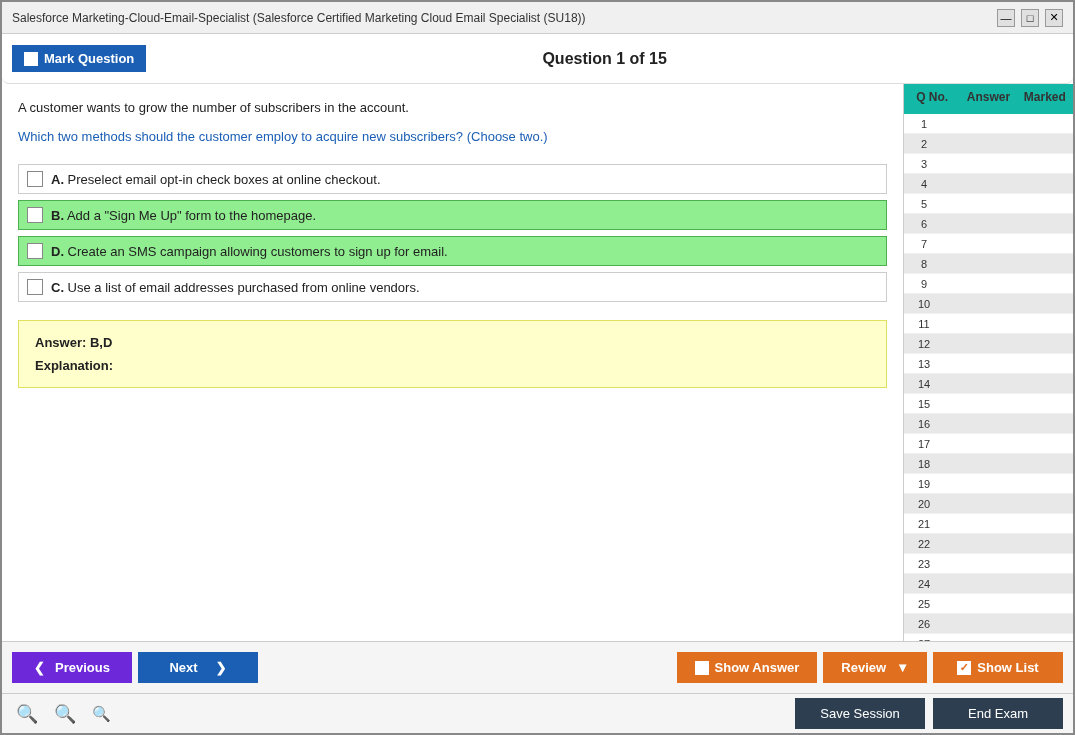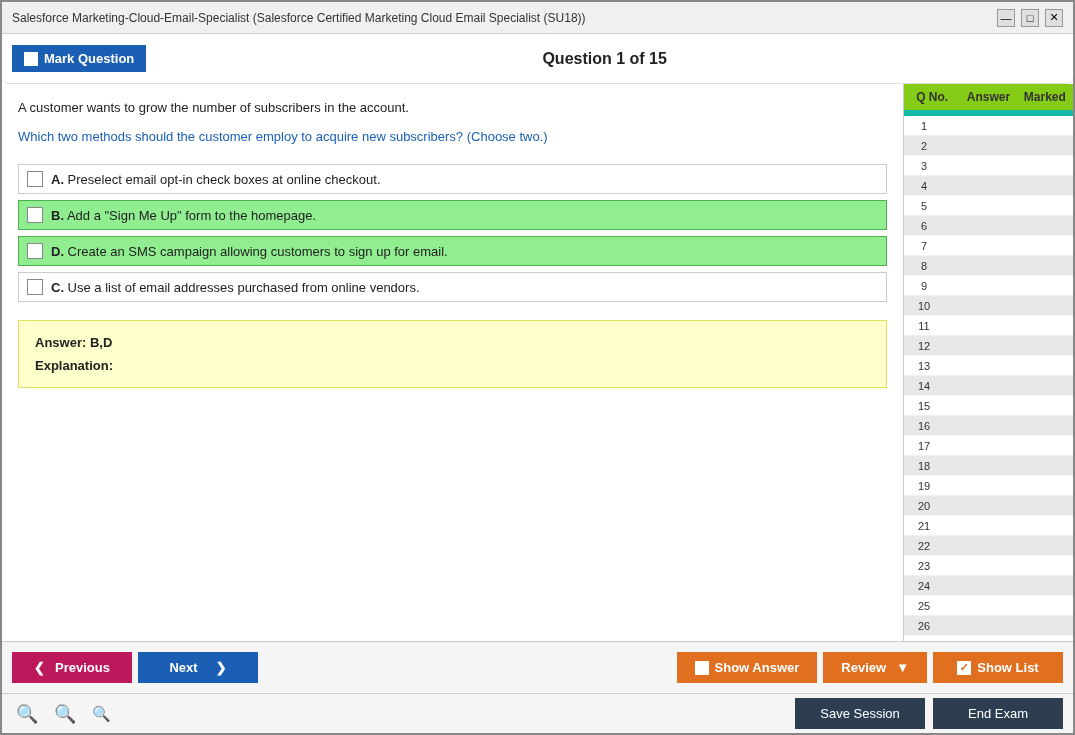--- a/index.html
+++ b/index.html
@@ -29,32 +29,32 @@
     .option-row.normal { background: #fff; }
     .option-checkbox { width: 16px; height: 16px; border: 1px solid #888; background: #fff; flex-shrink: 0; display: flex; align-items: center; justify-content: center; }
     .option-text { font-size: 13px; color: #222; }
     .option-text strong { font-weight: bold; }
 
     .answer-box { background: #ffffcc; border: 1px solid #e0e060; padding: 14px 16px; margin-top: 8px; }
     .answer-line { font-size: 13px; font-weight: bold; color: #222; margin-bottom: 8px; }
     .explanation-line { font-size: 13px; font-weight: bold; color: #222; }
 
     .right-panel { width: 170px; border-left: 1px solid #ccc; display: flex; flex-direction: column; overflow: hidden; }
-    .right-panel-header { display: flex; border-bottom: 6px solid #14b8a6; background: #84cc16; padding: 4px 0; }
+    .right-panel-header { display: flex; border-bottom: 4px solid #14b8a6; background: #14b8a6; padding: 4px 0; }
     .right-panel-header-cell { flex: 1; text-align: center; font-size: 12px; font-weight: bold; color: #333; padding: 2px; }
     .right-panel-list { flex: 1; overflow-y: scroll; }
     .q-row { display: flex; align-items: center; height: 20px; border-bottom: 1px solid #f0f0f0; }
     .q-row:nth-child(even) { background: #e8e8e8; }
     .q-row:nth-child(odd) { background: #fff; }
     .q-num { width: 40px; text-align: center; font-size: 11px; color: #333; }
     .q-answer { flex: 1; font-size: 11px; color: #333; text-align: center; }
     .q-marked { flex: 1; font-size: 11px; color: #333; text-align: center; }
 
     .bottom-buttons { border-top: 1px solid #ccc; padding: 8px 10px; display: flex; align-items: center; gap: 6px; background: #f5f5f5; height: 52px; }
-    .btn-prev { background: #be185d; color: #fff; border: none; padding: 8px 18px; font-size: 13px; font-weight: bold; cursor: pointer; display: flex; align-items: center; gap: 6px; min-width: 120px; justify-content: center; }
+    .btn-prev { background: #6d28d9; color: #fff; border: none; padding: 8px 18px; font-size: 13px; font-weight: bold; cursor: pointer; display: flex; align-items: center; gap: 6px; min-width: 120px; justify-content: center; }
     .btn-next { background: #1a5fb4; color: #fff; border: none; padding: 8px 18px; font-size: 13px; font-weight: bold; cursor: pointer; display: flex; align-items: center; gap: 14px; min-width: 120px; justify-content: center; }
     .btn-spacer { flex: 1; }
     .btn-show-answer { background: #e07020; color: #fff; border: none; padding: 8px 18px; font-size: 13px; font-weight: bold; cursor: pointer; display: flex; align-items: center; gap: 6px; min-width: 130px; justify-content: center; }
     .btn-review { background: #e07020; color: #fff; border: none; padding: 8px 18px; font-size: 13px; font-weight: bold; cursor: pointer; display: flex; align-items: center; gap: 6px; min-width: 100px; justify-content: center; }
     .btn-show-list { background: #e07020; color: #fff; border: none; padding: 8px 18px; font-size: 13px; font-weight: bold; cursor: pointer; display: flex; align-items: center; gap: 6px; min-width: 130px; justify-content: center; }
     .zoom-btn { background: none; border: none; font-size: 16px; cursor: pointer; color: #333; padding: 2px 4px; }
 
     .save-session-btn { background: #2c3e50; color: #fff; border: none; padding: 4px 18px; font-size: 13px; cursor: pointer; min-width: 130px; }
     .end-exam-btn { background: #2c3e50; color: #fff; border: none; padding: 8px 18px; font-size: 13px; cursor: pointer; min-width: 130px; }
 

